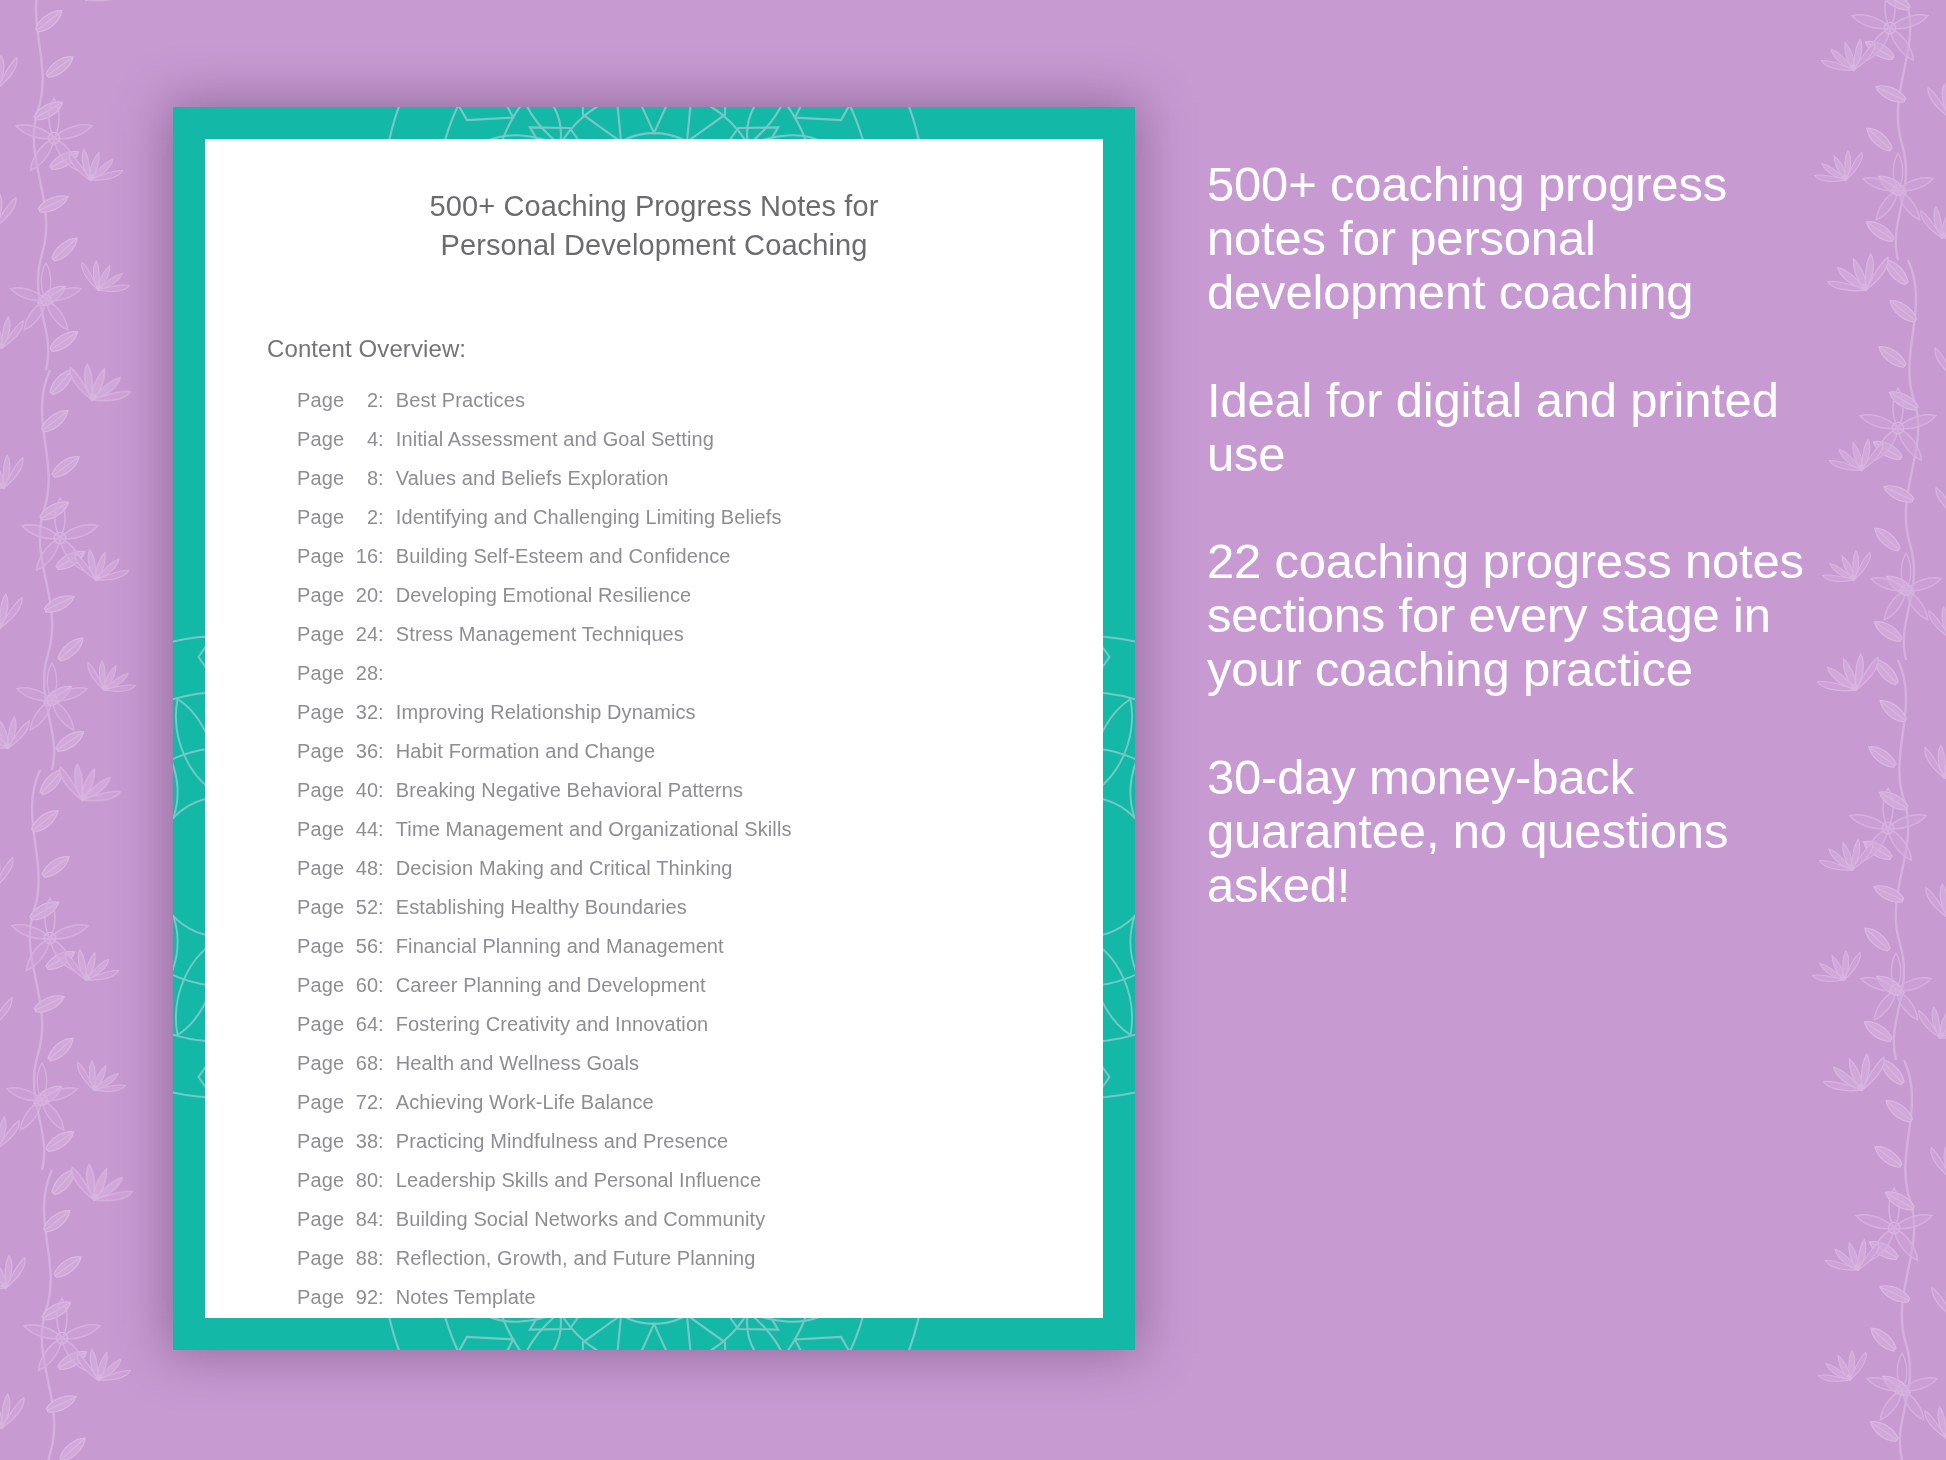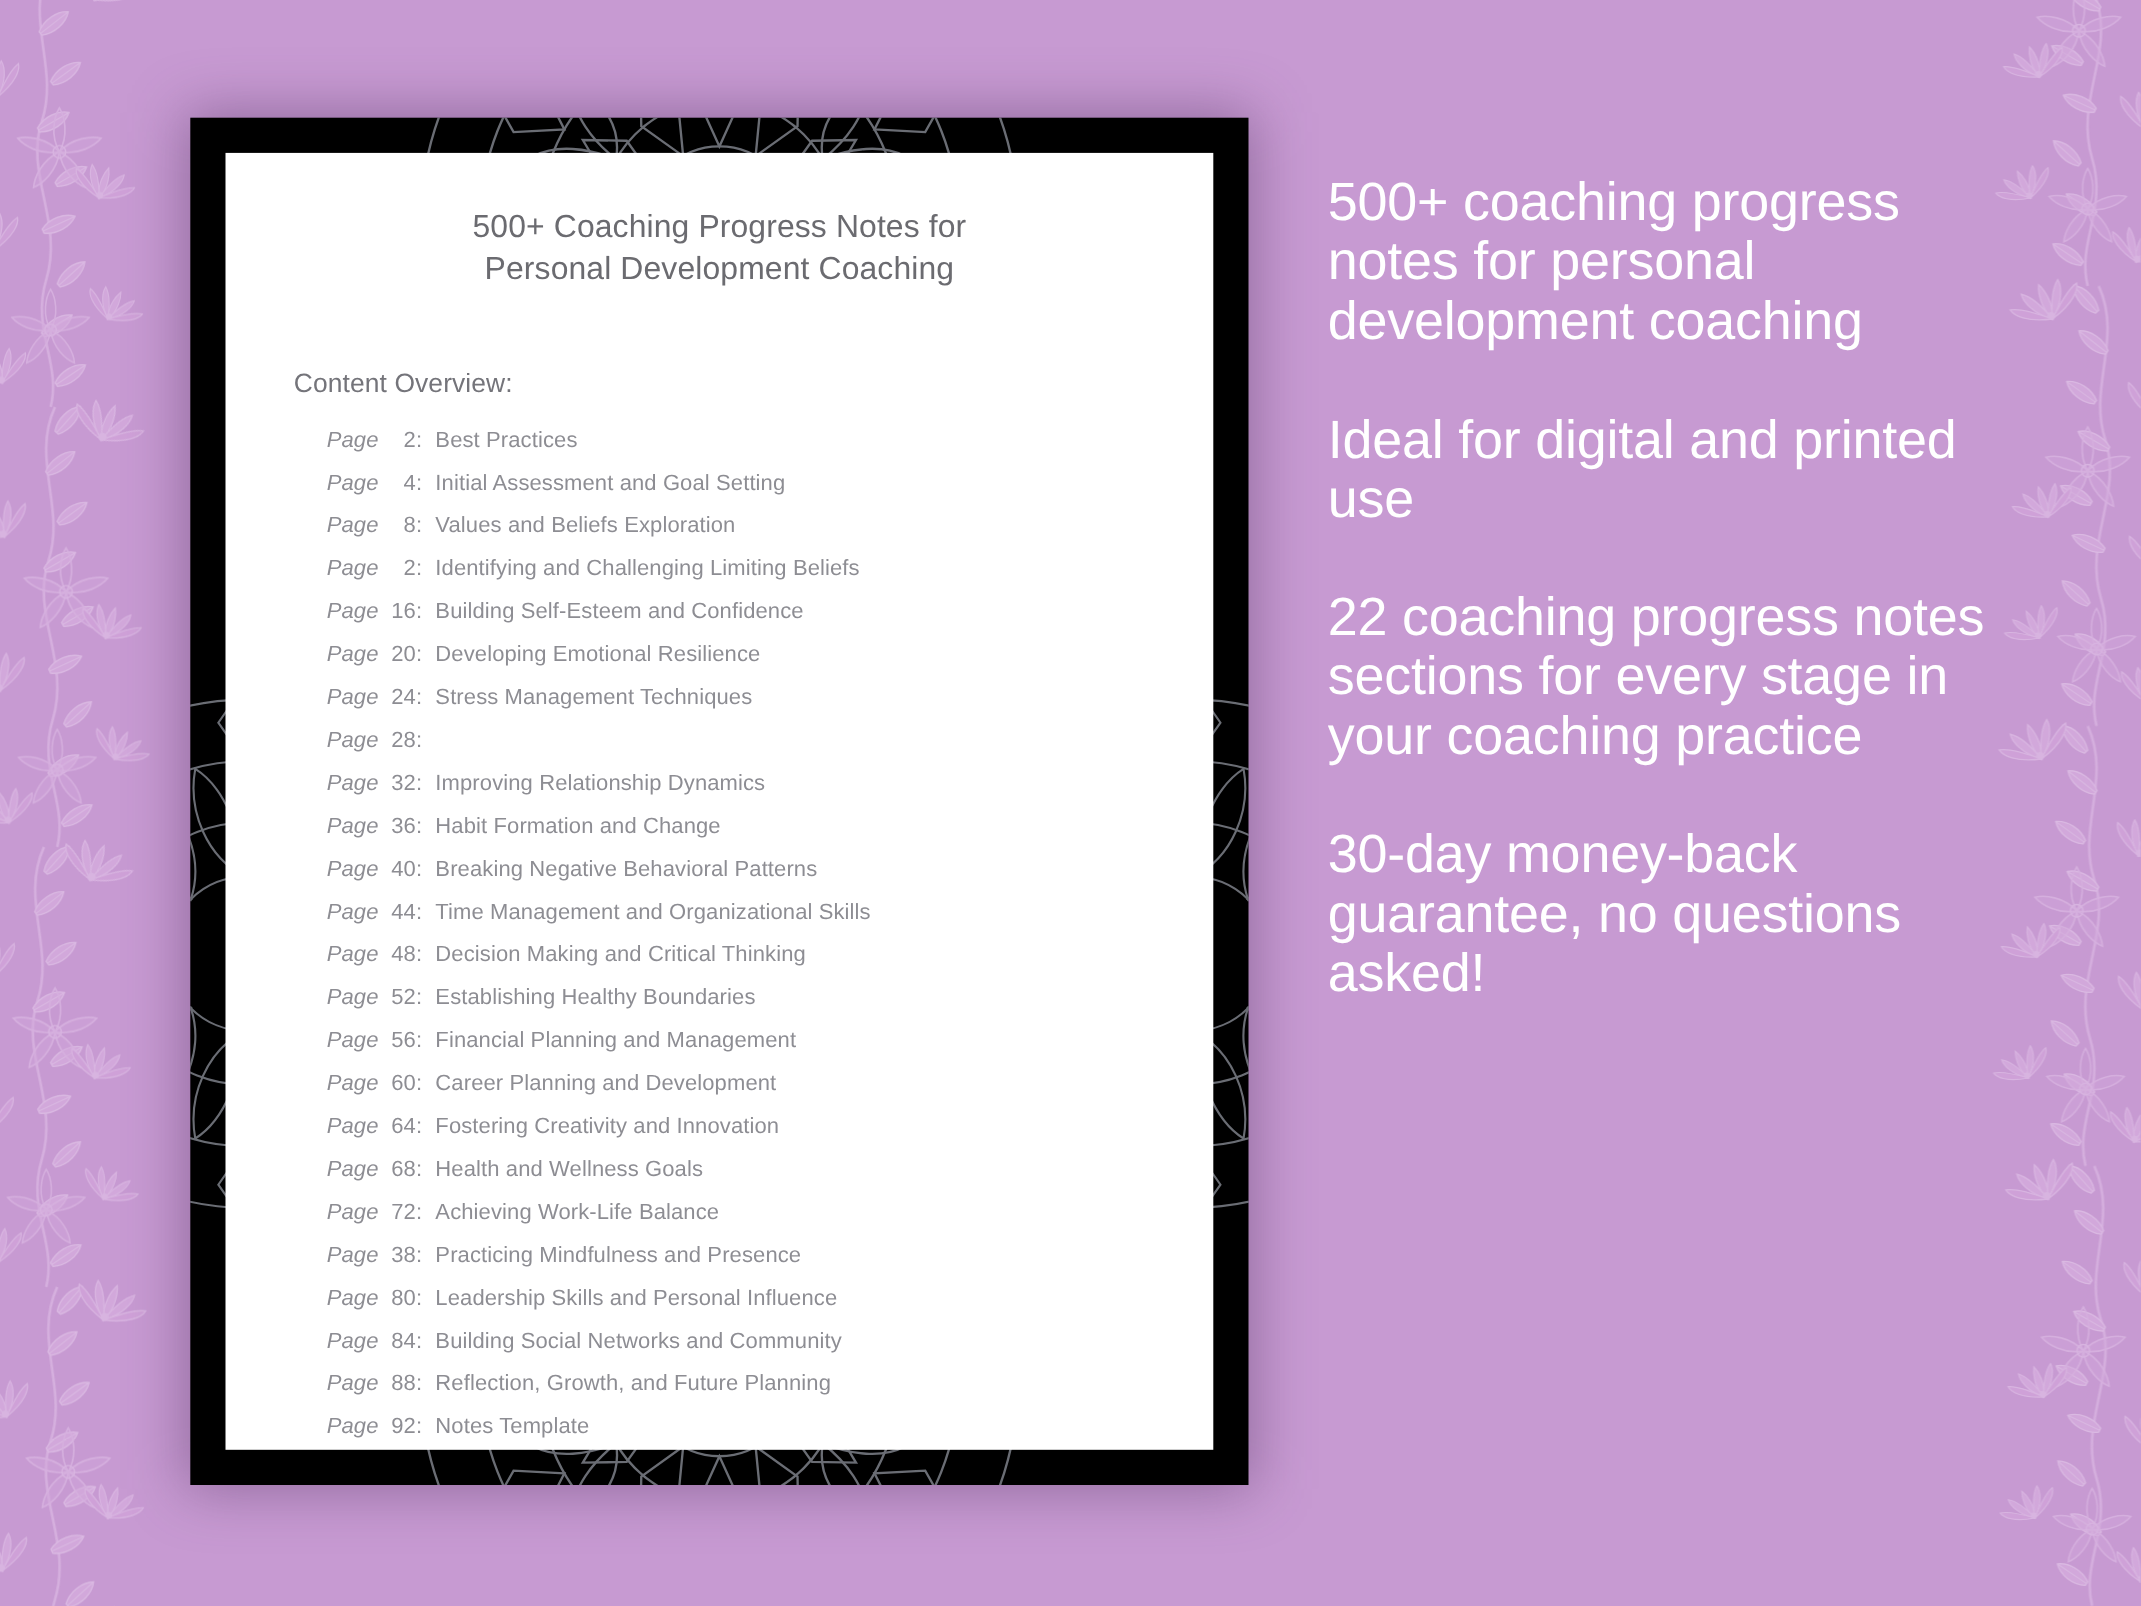--- a/index.html
+++ b/index.html
@@ -35,21 +35,21 @@
     background:rgba(72,40,86,.42);
     filter:blur(26px);
     border-radius:3px;
   }
 
   
   .doc-mat {
     position:absolute;
     left:173px; top:107px;
     width:962px; height:1243px;
-    background:#000000;
+    background:#14b8a6;
     overflow:hidden;
   }
 
   
   .mandala {
     position:absolute;
     opacity:.5;
     pointer-events:none;
   }
   .mandala.top    { left:50%; top:-218px; transform:translateX(-50%); }
@@ -95,21 +95,21 @@
 
   .toc-item {
     display:flex;
     font-size:20px;
     color:#8d8d93;
     line-height:39px;
     height:39px;
     letter-spacing:.1px;
     white-space:nowrap;
   }
-  .toc-page-label { flex:0 0 auto;font-style:italic; }
+  .toc-page-label { flex:0 0 auto; }
   .toc-page-num {
     flex:0 0 auto;
     width:34px;
     text-align:right;
   }
   .toc-colon { flex:0 0 auto; padding-right:12px; }
   .toc-title { flex:0 0 auto; }
 
   
   .marketing {

